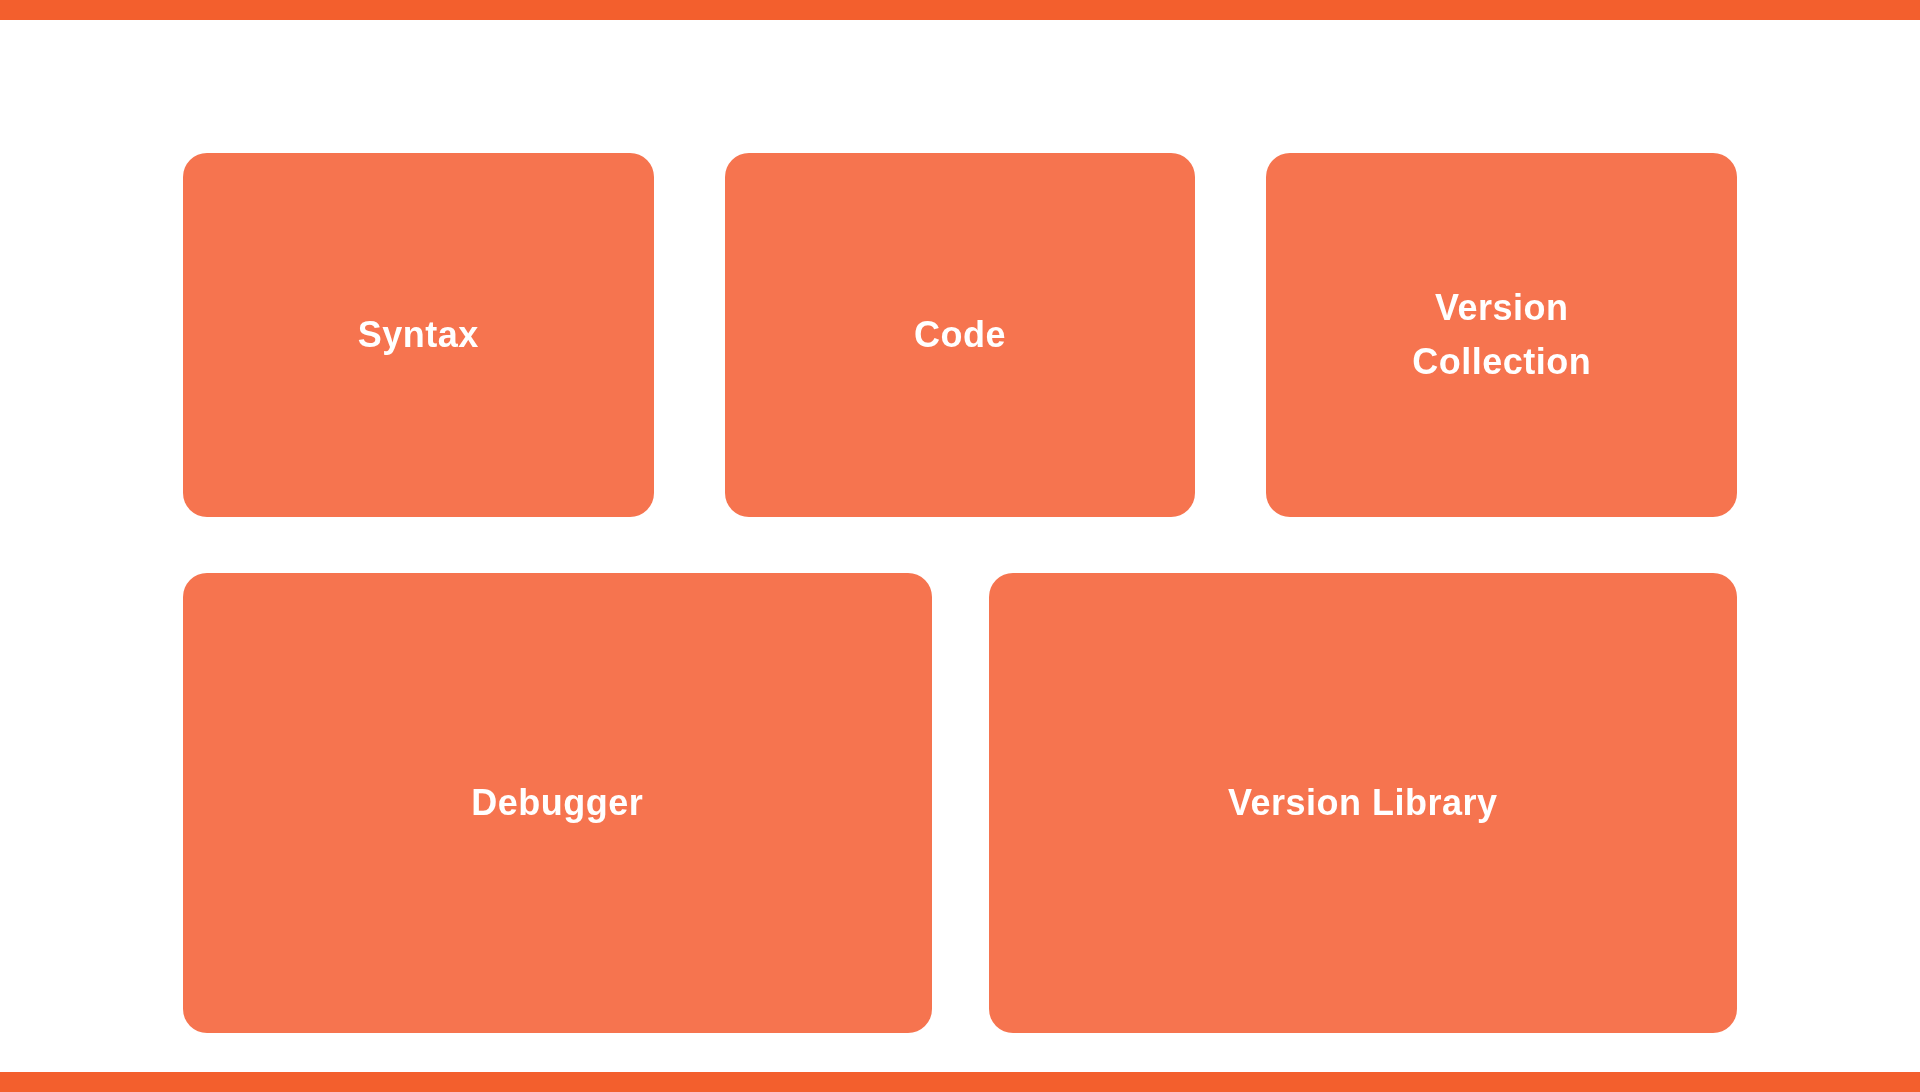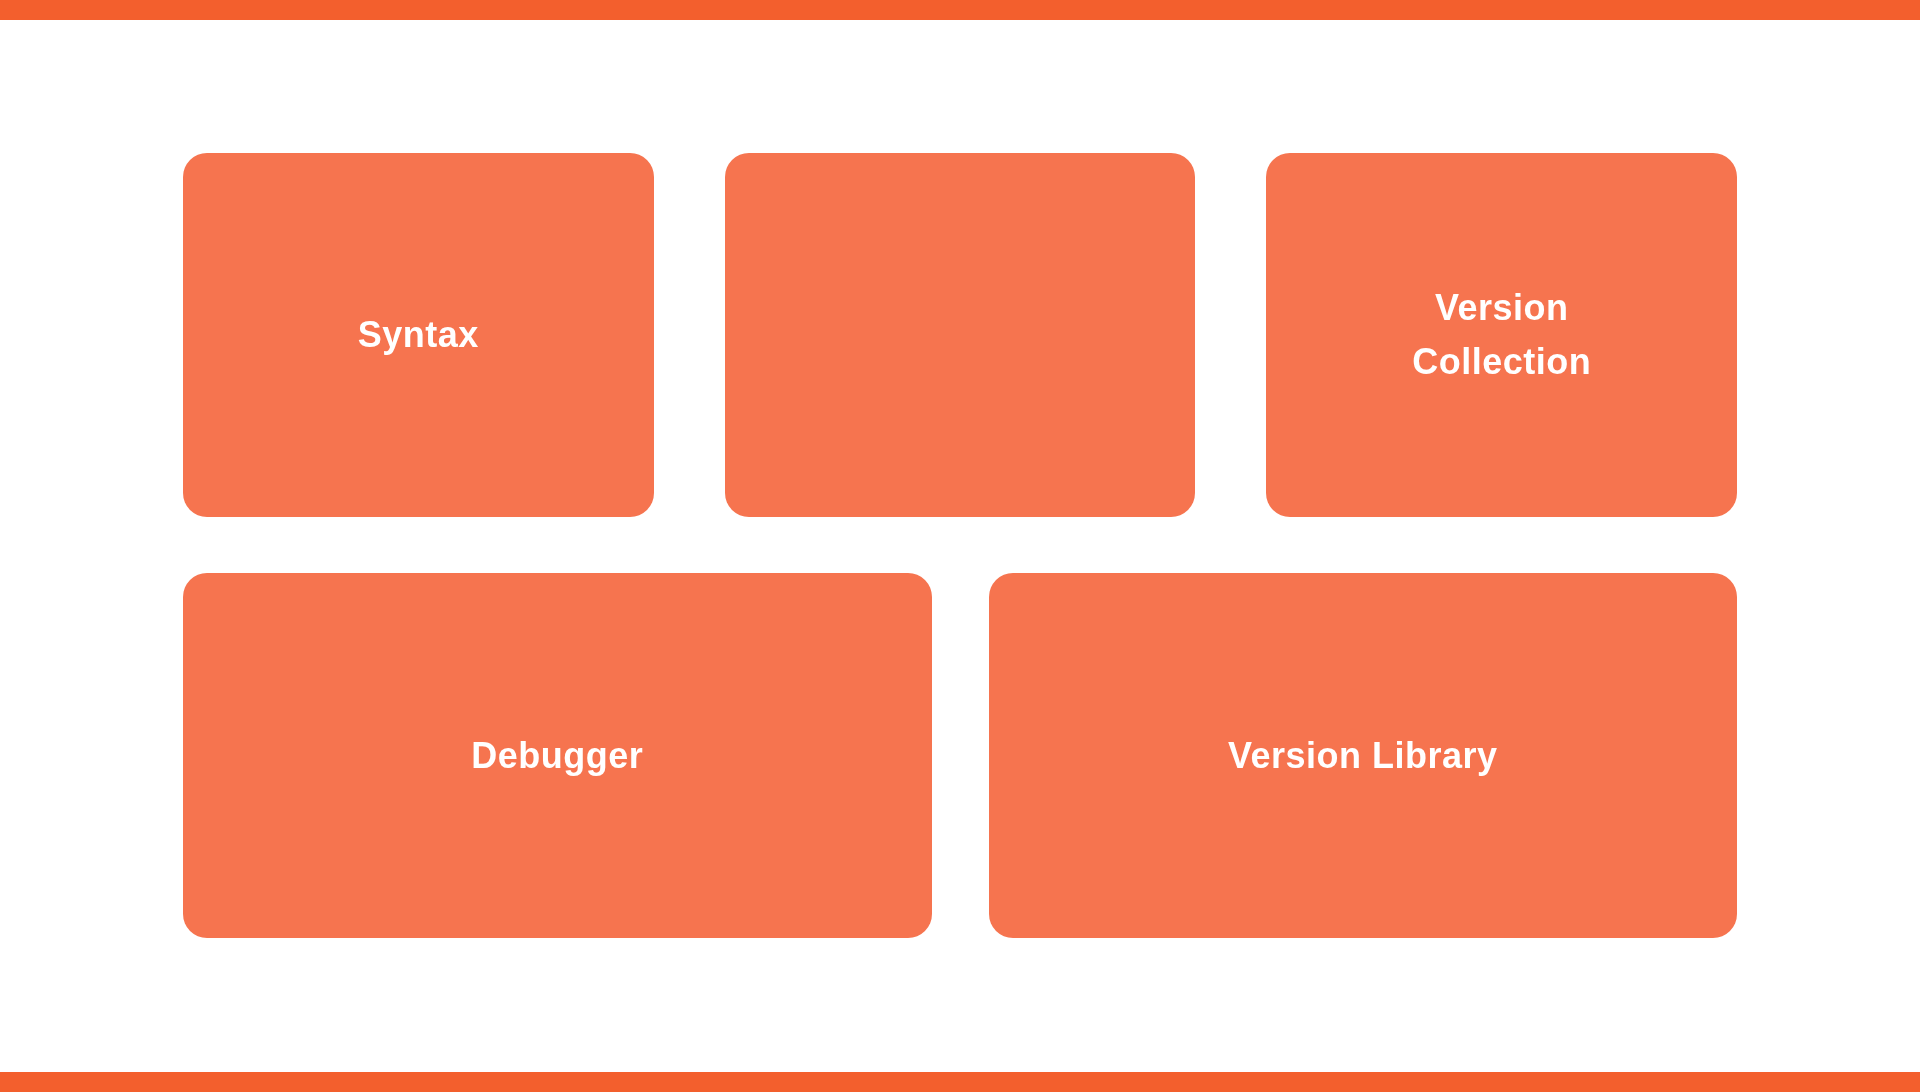--- a/index.html
+++ b/index.html
@@ -30,21 +30,21 @@
     width: 1554px;
     display: flex;
   }
   .row.row1 {
     top: 153px;
     height: 364px;
     gap: 71px;
   }
   .row.row2 {
     top: 573px;
-    height: 365px;
+    height: 460px;
     gap: 57px;
   }
   .card {
     flex: 1 1 0;
     background: var(--card-color, #f6744f);
     border-radius: 24px;
     display: flex;
     align-items: center;
     justify-content: center;
   }
@@ -66,20 +66,21 @@
   <div class="bar top"></div>
 
   <div class="row row1">
     <div class="card">
       <div class="card-label">
         <span class="line">Syntax</span>
       </div>
     </div>
     <div class="card">
       <div class="card-label">
+        <span class="line">Code</span>
       </div>
     </div>
     <div class="card">
       <div class="card-label">
         <span class="line">Version</span>
         <span class="line">Collection</span>
       </div>
     </div>
   </div>
 

